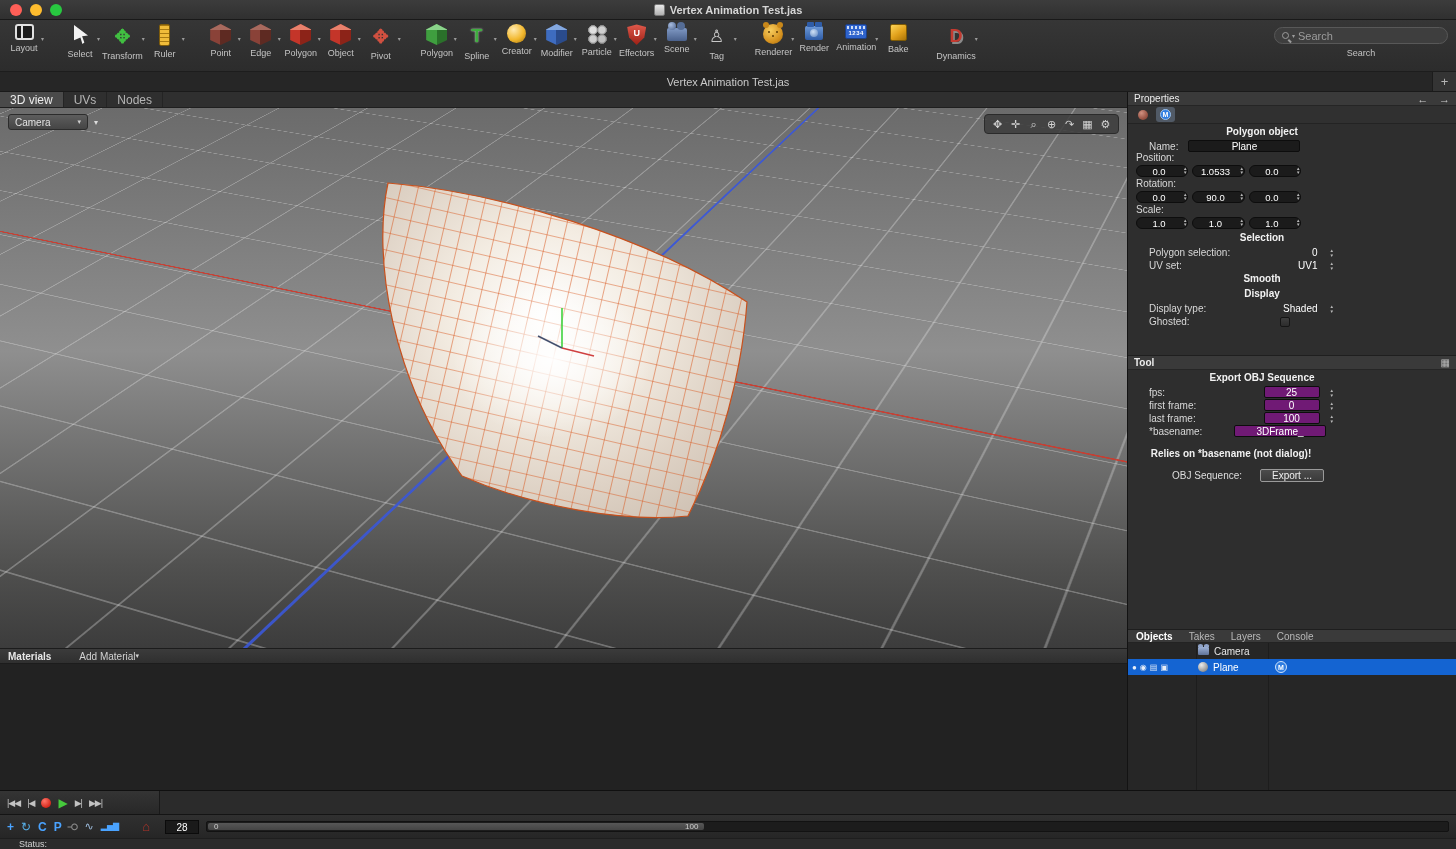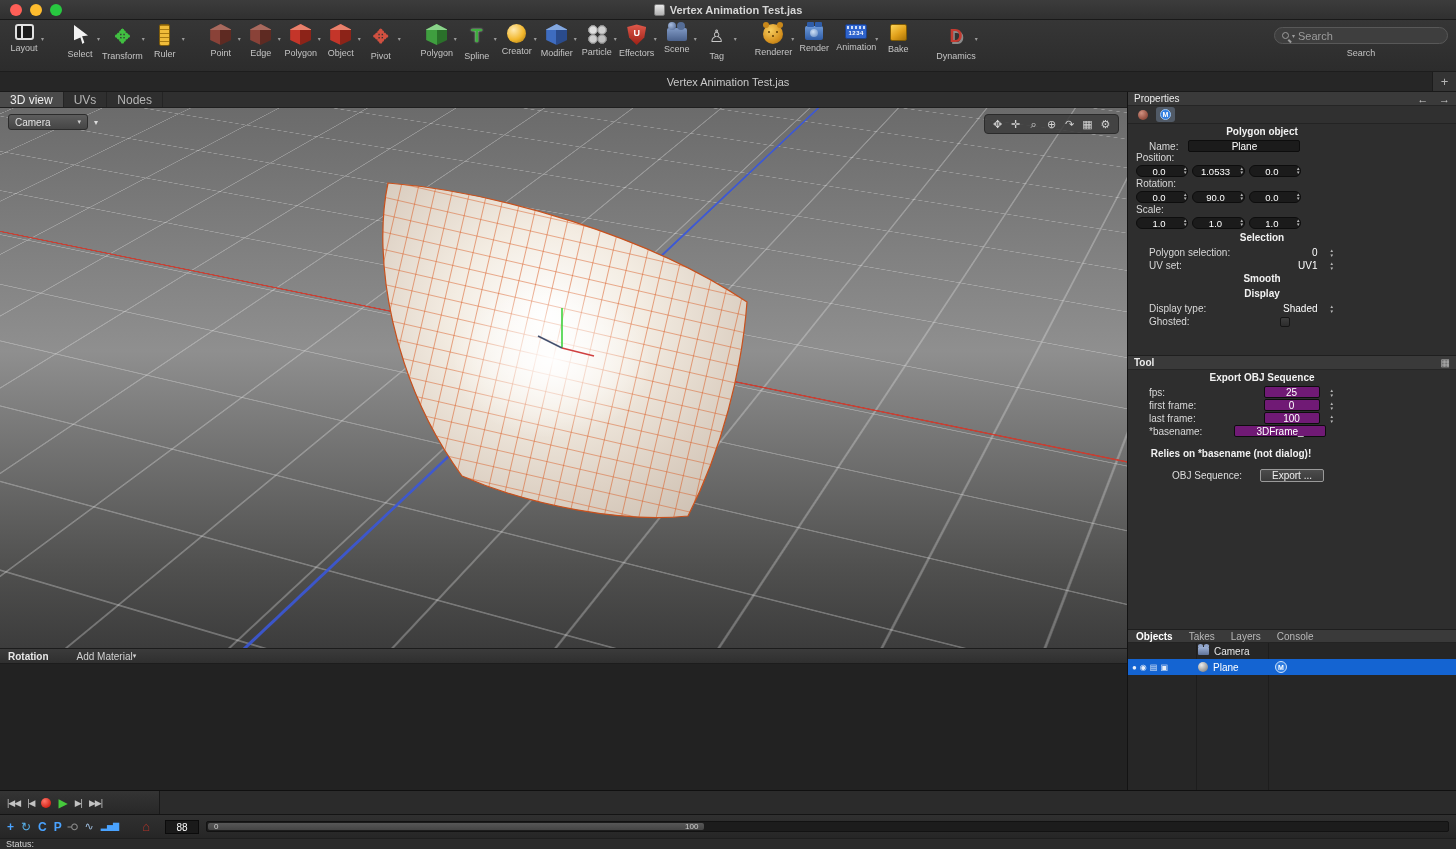--- a/index.html
+++ b/index.html
@@ -166,21 +166,21 @@
 .pbic.blue2{color:#58b0e8;font-size:12px;}
 .pbic.key{color:#8a8a8a;font-size:12px;transform:rotate(90deg);}
 .pbic.wave{color:#9ab8d8;}
 .pbic.bars{color:#4aa3ff;font-size:8px;letter-spacing:0;}
 .pbic.house{color:#b5342a;font-size:13px;font-weight:bold;margin-left:16px;}
 .frame-box{width:34px;height:14px;background:#1a1a1a;border:1px solid #0b0b0b;color:#fff;text-align:center;font-size:10px;line-height:13px;margin-left:8px;flex:none;}
 .range-track{position:relative;flex:1;height:11px;background:#1c1c1c;border:1px solid #121212;border-radius:2px;}
 .range-thumb{position:absolute;left:1px;top:1px;bottom:1px;width:40%;background:linear-gradient(#575757,#454545);border-radius:2px;display:flex;justify-content:space-between;align-items:center;padding:0 6px;font-size:8px;color:#cfcfcf;}
 
 
-.statusbar{height:11px;background:#2b2b2b;border-top:1px solid #1e1e1e;display:flex;align-items:center;padding-left:6px;font-size:9px;color:#d2d2d2;}
+.statusbar{height:11px;background:#2b2b2b;border-top:1px solid #1e1e1e;display:flex;align-items:center;padding-left:19px;font-size:9px;color:#d2d2d2;}
 </style>
 </head>
 <body>
 
 <div class="window">
 
   <div class="titlebar">
     <div class="traffic">
       <span class="light red"></span>
       <span class="light yellow"></span>
@@ -381,21 +381,21 @@
             <span class="vp-tool">✛</span>
             <span class="vp-tool">⌕</span>
             <span class="vp-tool">⊕</span>
             <span class="vp-tool">↷</span>
             <span class="vp-tool">▦</span>
             <span class="vp-tool">⚙</span>
           </div>
       </div>
 
       <div class="mat-bar">
-        <span class="mat-title">Rotation</span>
+        <span class="mat-title">Materials</span>
         <span class="mat-add">
           <span>Add Material</span>
           <span class="mat-caret">▾</span>
         </span>
       </div>
       <div class="mat-area"></div>
     </div>
 
     <div class="rightcol">
       <div class="props-header">
@@ -615,21 +615,21 @@
 
   <div class="playbar">
     <span class="pbic blue">+</span>
     <span class="pbic blue2">↻</span>
     <span class="pbic blue">C</span>
     <span class="pbic blue">P</span>
     <span class="pbic key">⚲</span>
     <span class="pbic wave">∿</span>
     <span class="pbic bars">▂▅▇</span>
     <span class="pbic house">⌂</span>
-    <span class="frame-box">88</span>
+    <span class="frame-box">28</span>
     <div class="range-track">
       <div class="range-thumb">
         <span>0</span>
         <span>100</span>
       </div>
     </div>
   </div>
 
   <div class="statusbar">
     <span>Status:</span>

